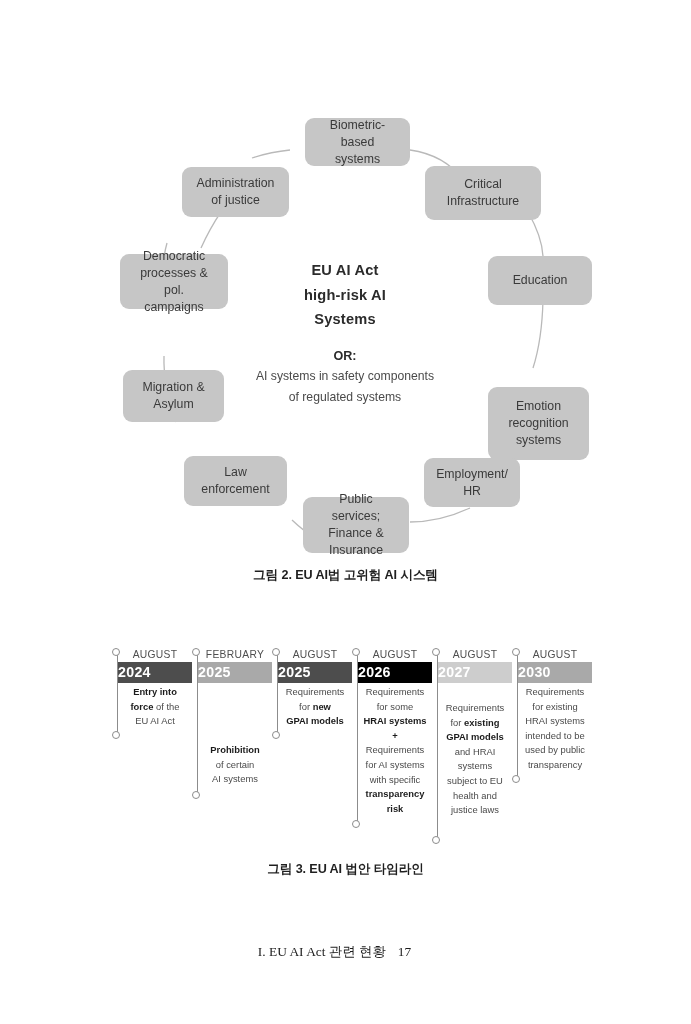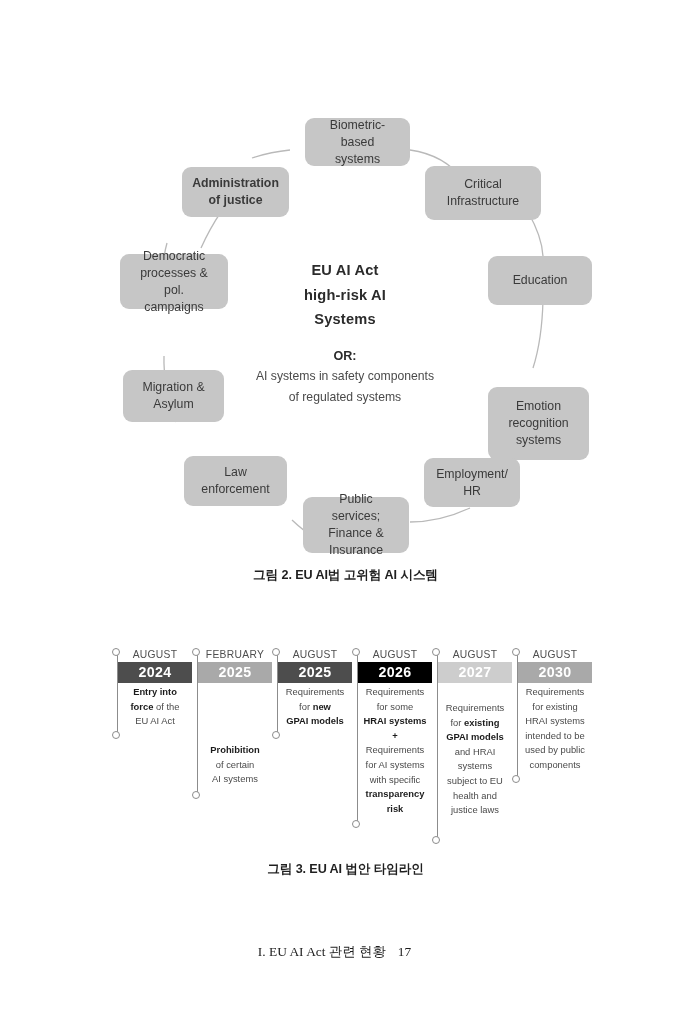--- a/index.html
+++ b/index.html
@@ -106,21 +106,21 @@
     line-height: 13px;
     letter-spacing: .3px;
     padding-left: 6px;
     box-sizing: border-box;
     height: 14px;
   }
   .tl-year {
     margin-left: 6px;
     height: 21px;
     line-height: 21px;
-    text-align: center;
+    text-align: left;
     color: #ffffff;
     font-size: 14.2px;
     font-weight: bold;
     letter-spacing: .3px;
   }
   .tl-body {
     margin-left: 6px;
     text-align: center;
     font-size: 9.4px;
     line-height: 14.6px;
@@ -207,21 +207,21 @@
   <div class="node" style="left:184px; top:456px; width:103px; height:50px;">Law
 enforcement</div>
 
   <div class="node" style="left:123px; top:370px; width:101px; height:52px;">Migration &amp;
 Asylum</div>
 
   <div class="node" style="left:120px; top:254px; width:108px; height:55px;">Democratic
 processes &amp;
 pol. campaigns</div>
 
-  <div class="node" style="left:182px; top:167px; width:107px; height:50px;font-weight:bold;">Administration
+  <div class="node" style="left:182px; top:167px; width:107px; height:50px;">Administration
 of justice</div>
 
   <div id="center-block">
     <div class="center-head">EU AI Act</div>
     <div class="center-head">high-risk AI</div>
     <div class="center-head">Systems</div>
     <div class="center-or">OR:</div>
     <div class="center-sub">AI systems in safety components</div>
     <div class="center-sub">of regulated systems</div>
   </div>
@@ -307,21 +307,21 @@
       <div class="tl-dot top" style="top: 0px;"></div>
       <div class="tl-dot" style="top: 127px;"></div>
       <div class="tl-month">AUGUST</div>
       <div class="tl-year" style="background: rgb(169, 169, 169);">2030</div>
       <div class="tl-body">
         <div>Requirements</div>
         <div>for existing</div>
         <div>HRAI systems</div>
         <div>intended to be</div>
         <div>used by public</div>
-        <div>components</div>
+        <div>transparency</div>
       </div>
     </div>
   </div>
 
 <div class="caption" style="top:861px;">그림 3. EU AI 법안 타임라인</div>
 
 <div id="footer">
   <span>I. EU AI Act 관련 현황</span><span class="pg">17</span>
 </div>
 

